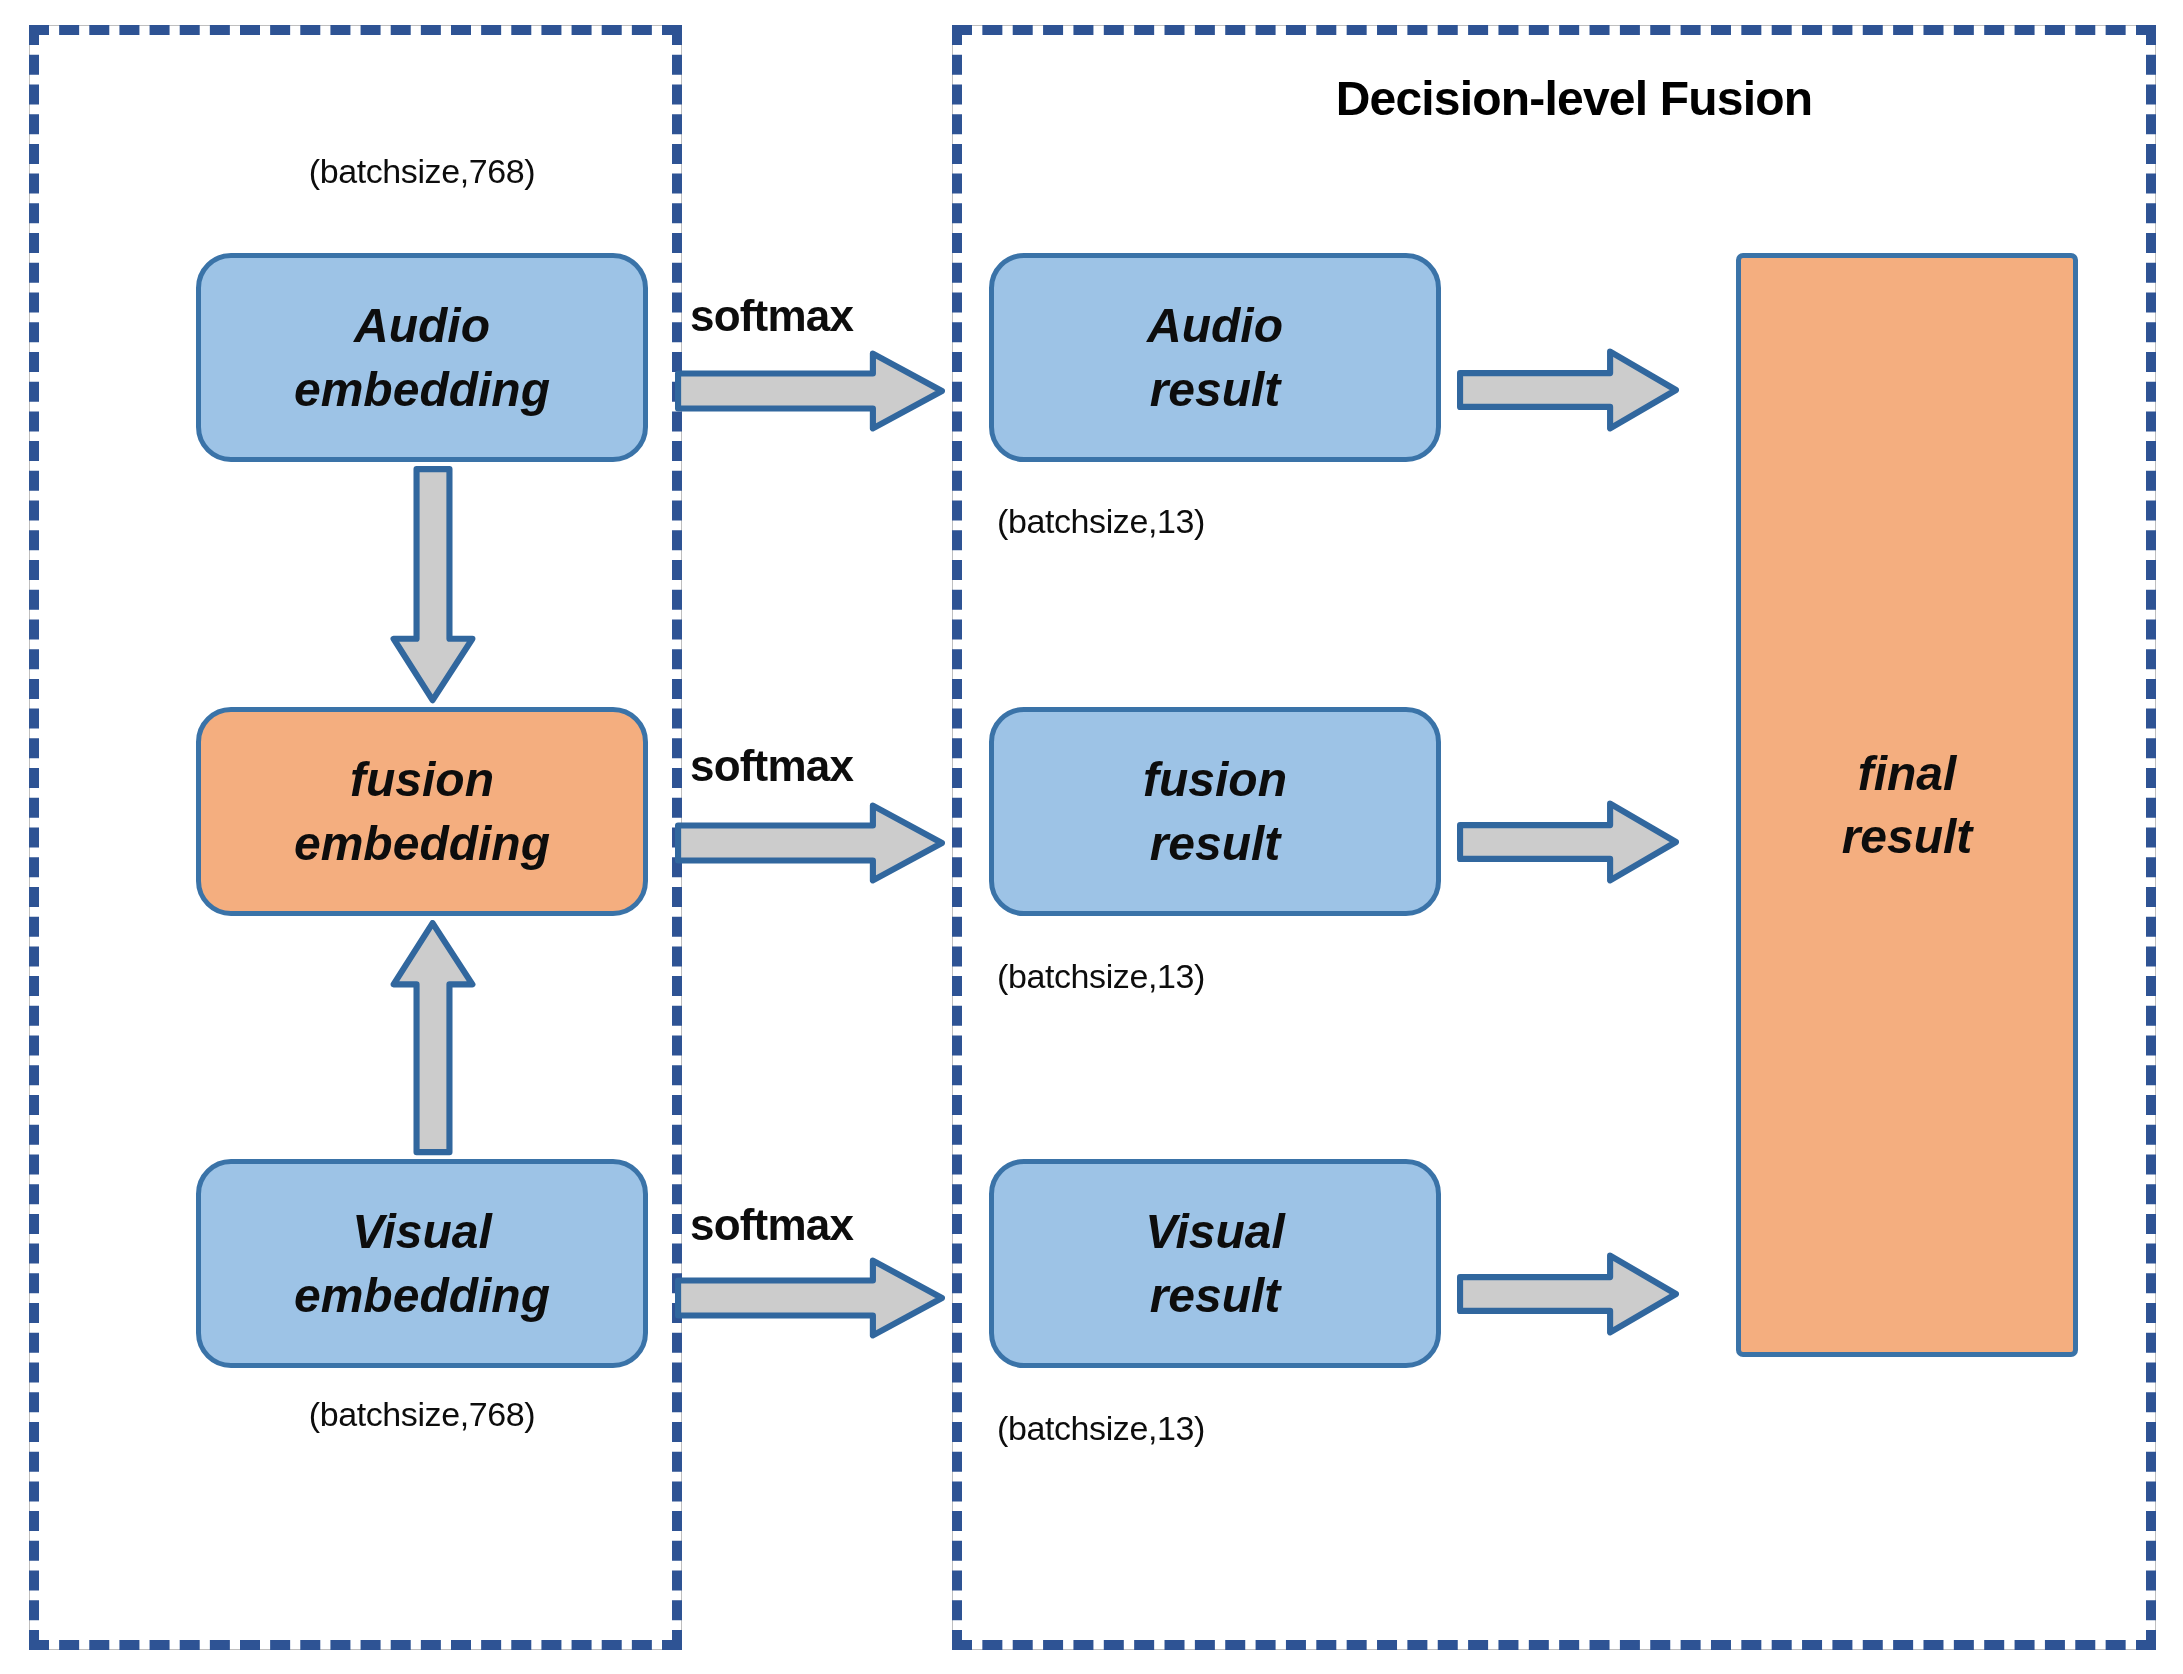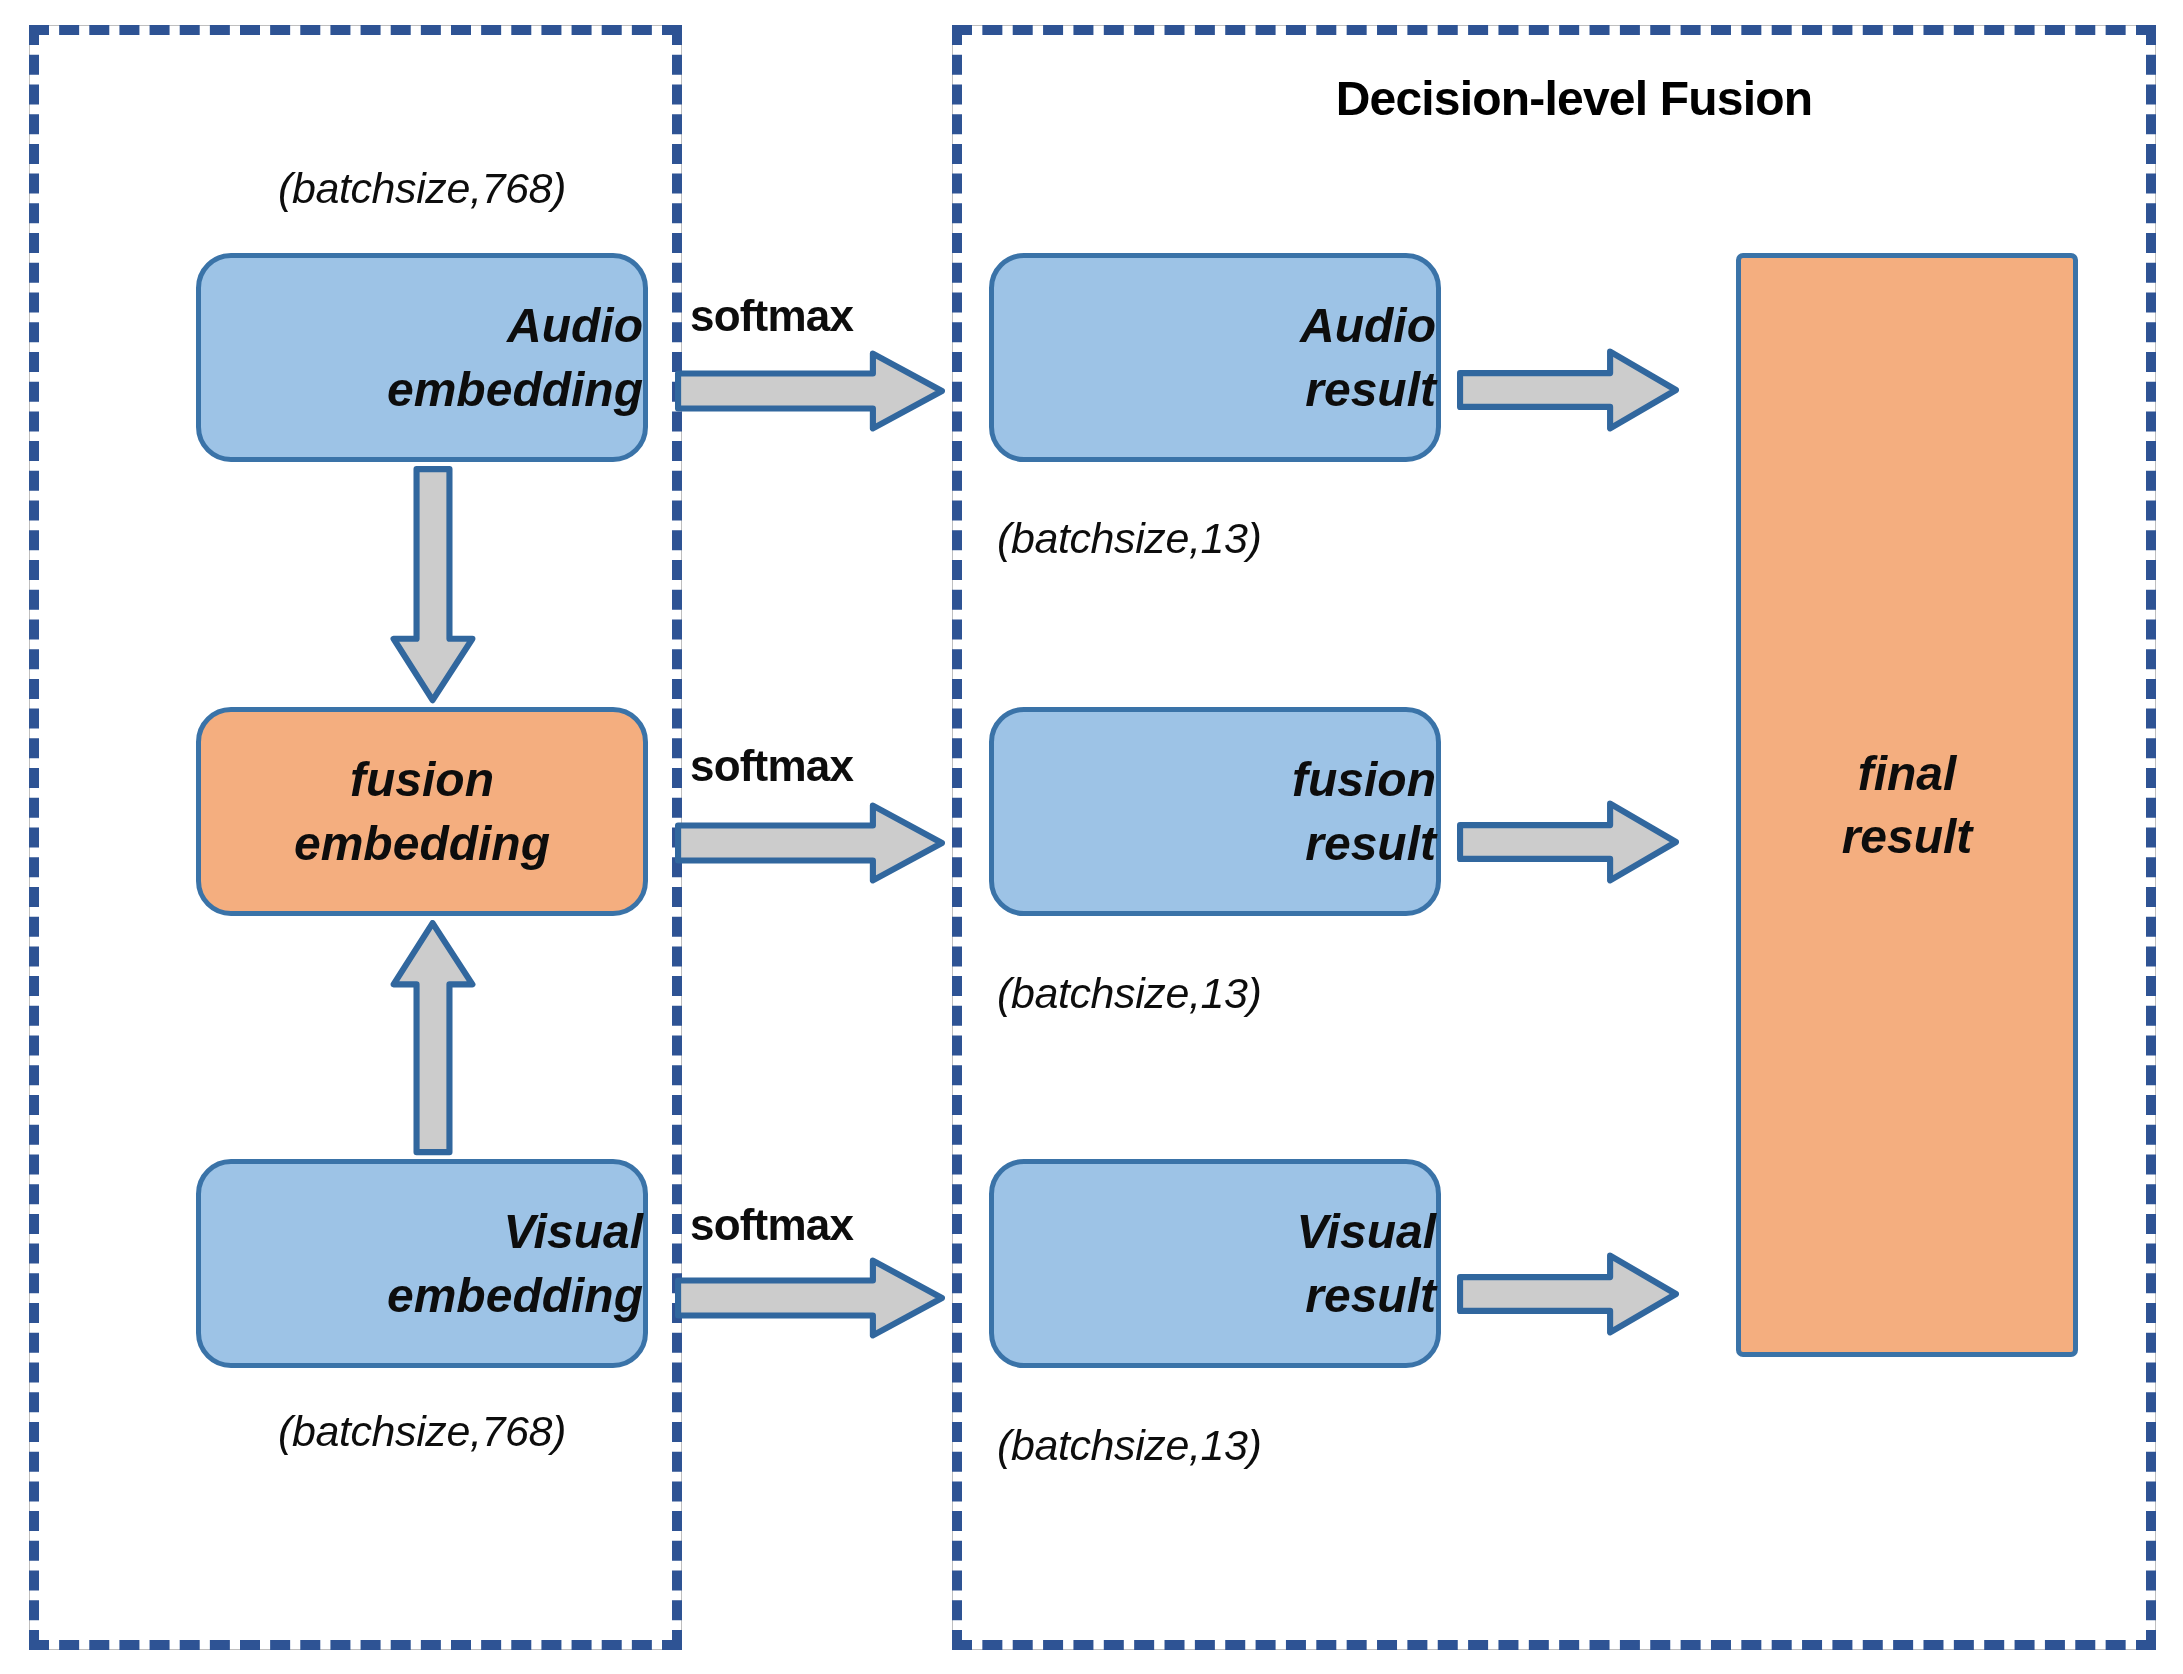--- a/index.html
+++ b/index.html
@@ -42,33 +42,31 @@
     flex-direction:column;
     align-items:center;
     justify-content:center;
     font-style:italic;
     font-weight:bold;
     font-size:48px;
     color:#0d0d0d;
     line-height:1.32;
     text-align:center;
   }
-  .node.blue{background:#9DC3E6;align-items:flex-end;}
+  .node.blue{background:#9DC3E6;}
   .node.orange{background:#F4AE7F;}
   .node span{display:block;}
 
   
   .shape-label{
     position:absolute;
-    font-style:italic;
-    font-size:43px;
+    font-size:34px;
     color:#0d0d0d;
     white-space:nowrap;
     letter-spacing:-0.4px;
-    margin-top:12px;
   }
   .softmax-label{
     position:absolute;
     font-weight:bold;
     font-size:44px;
     color:#0d0d0d;
     white-space:nowrap;
     letter-spacing:-0.8px;
   }
 

